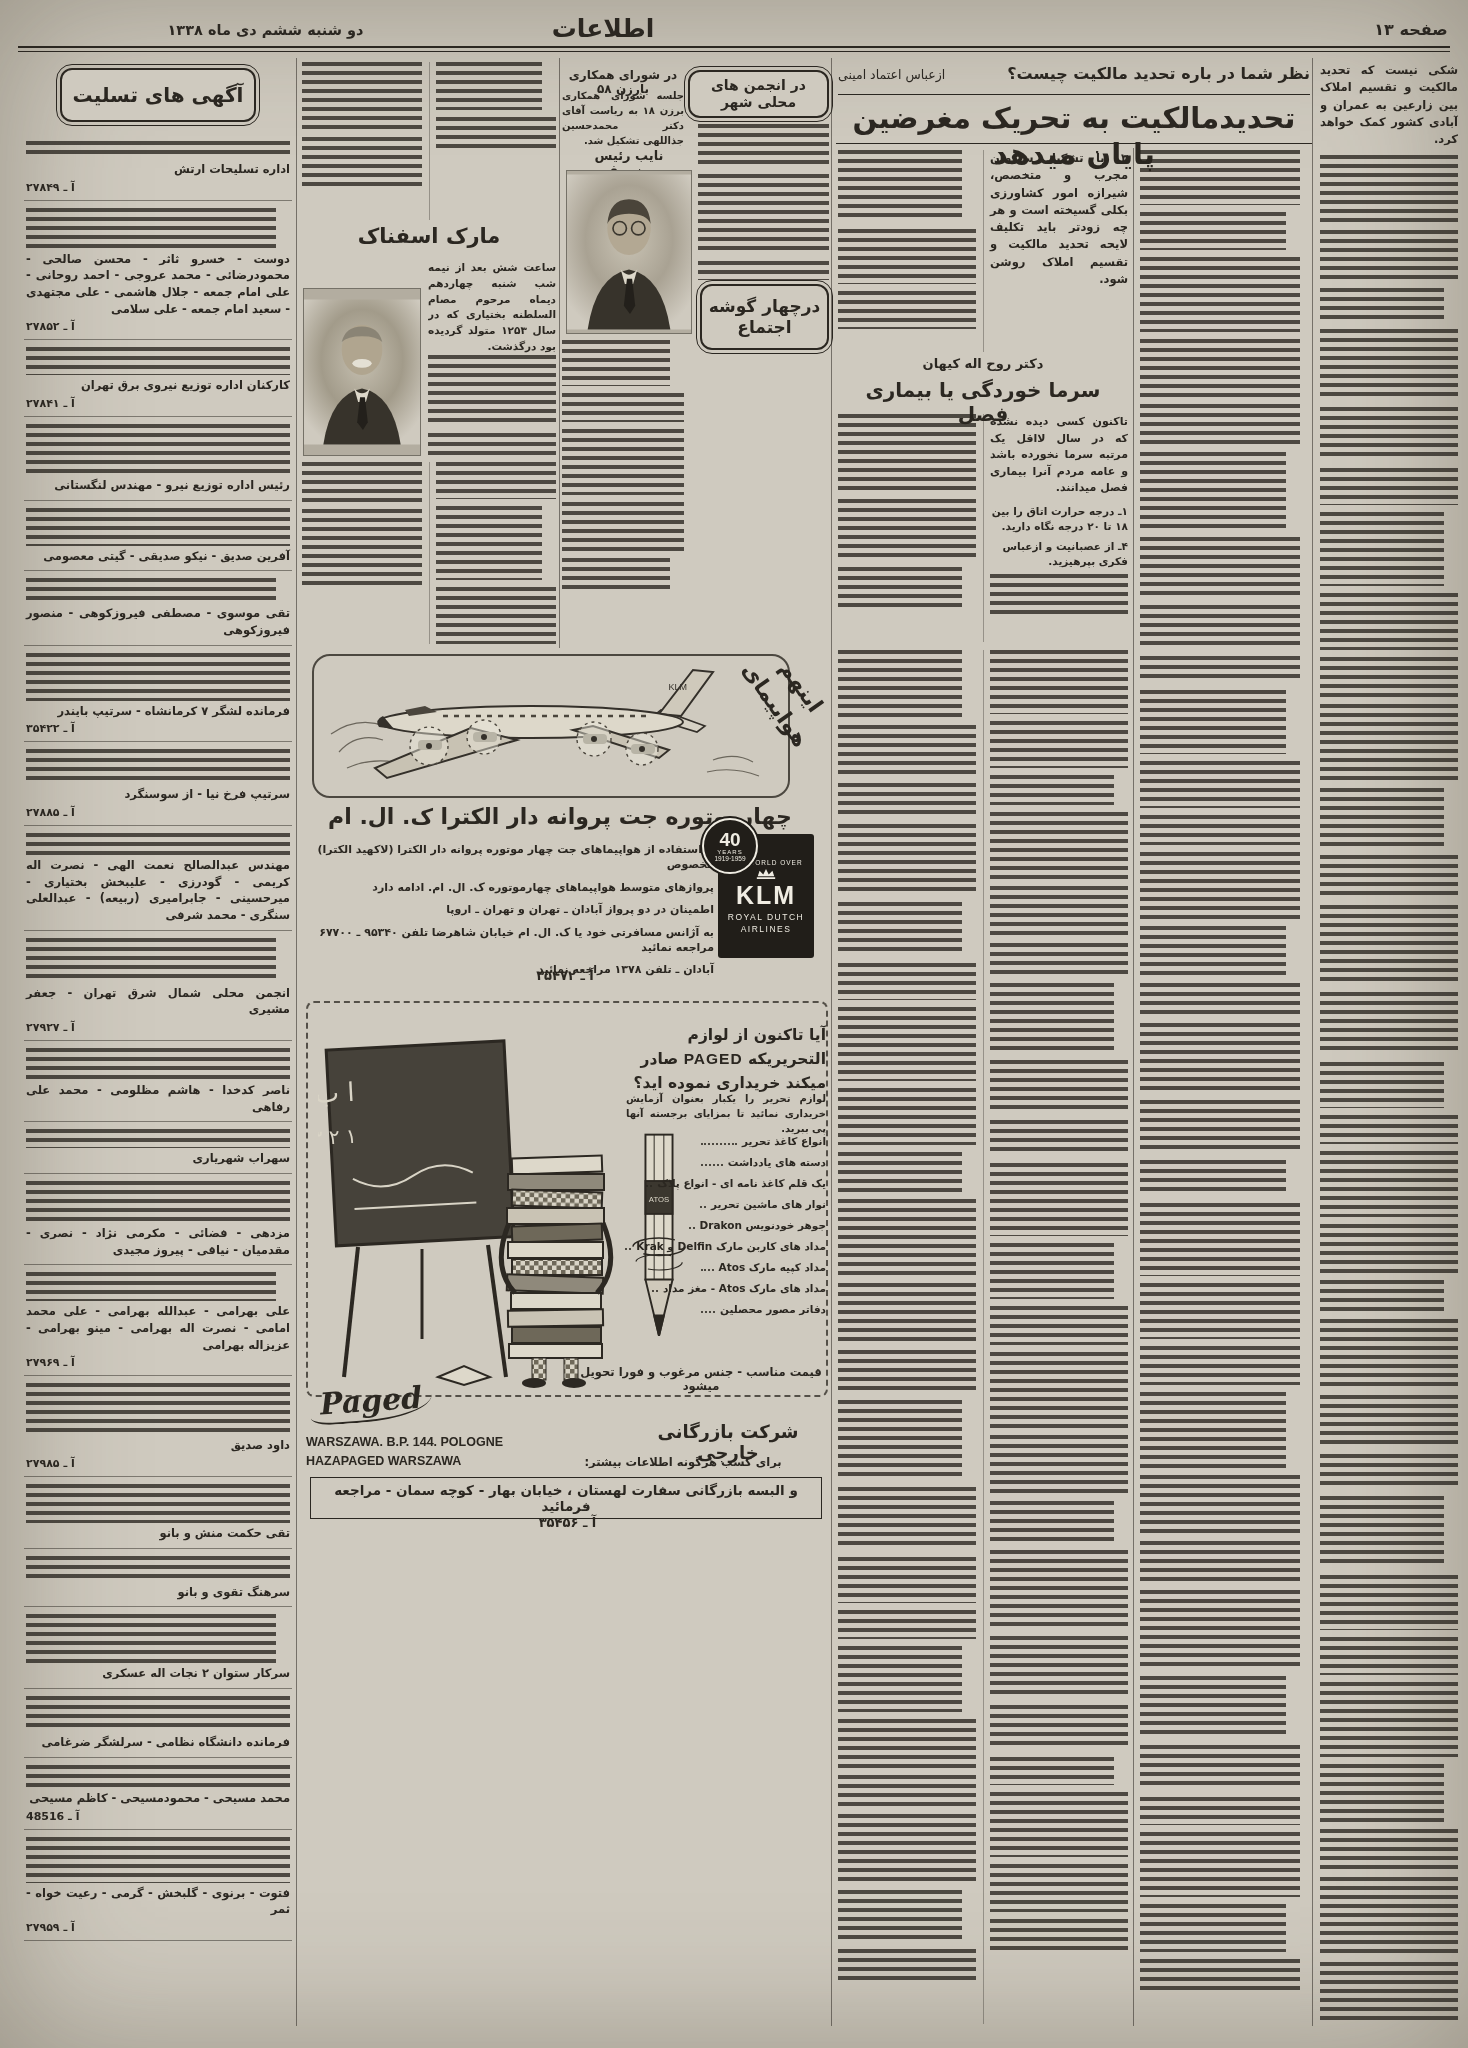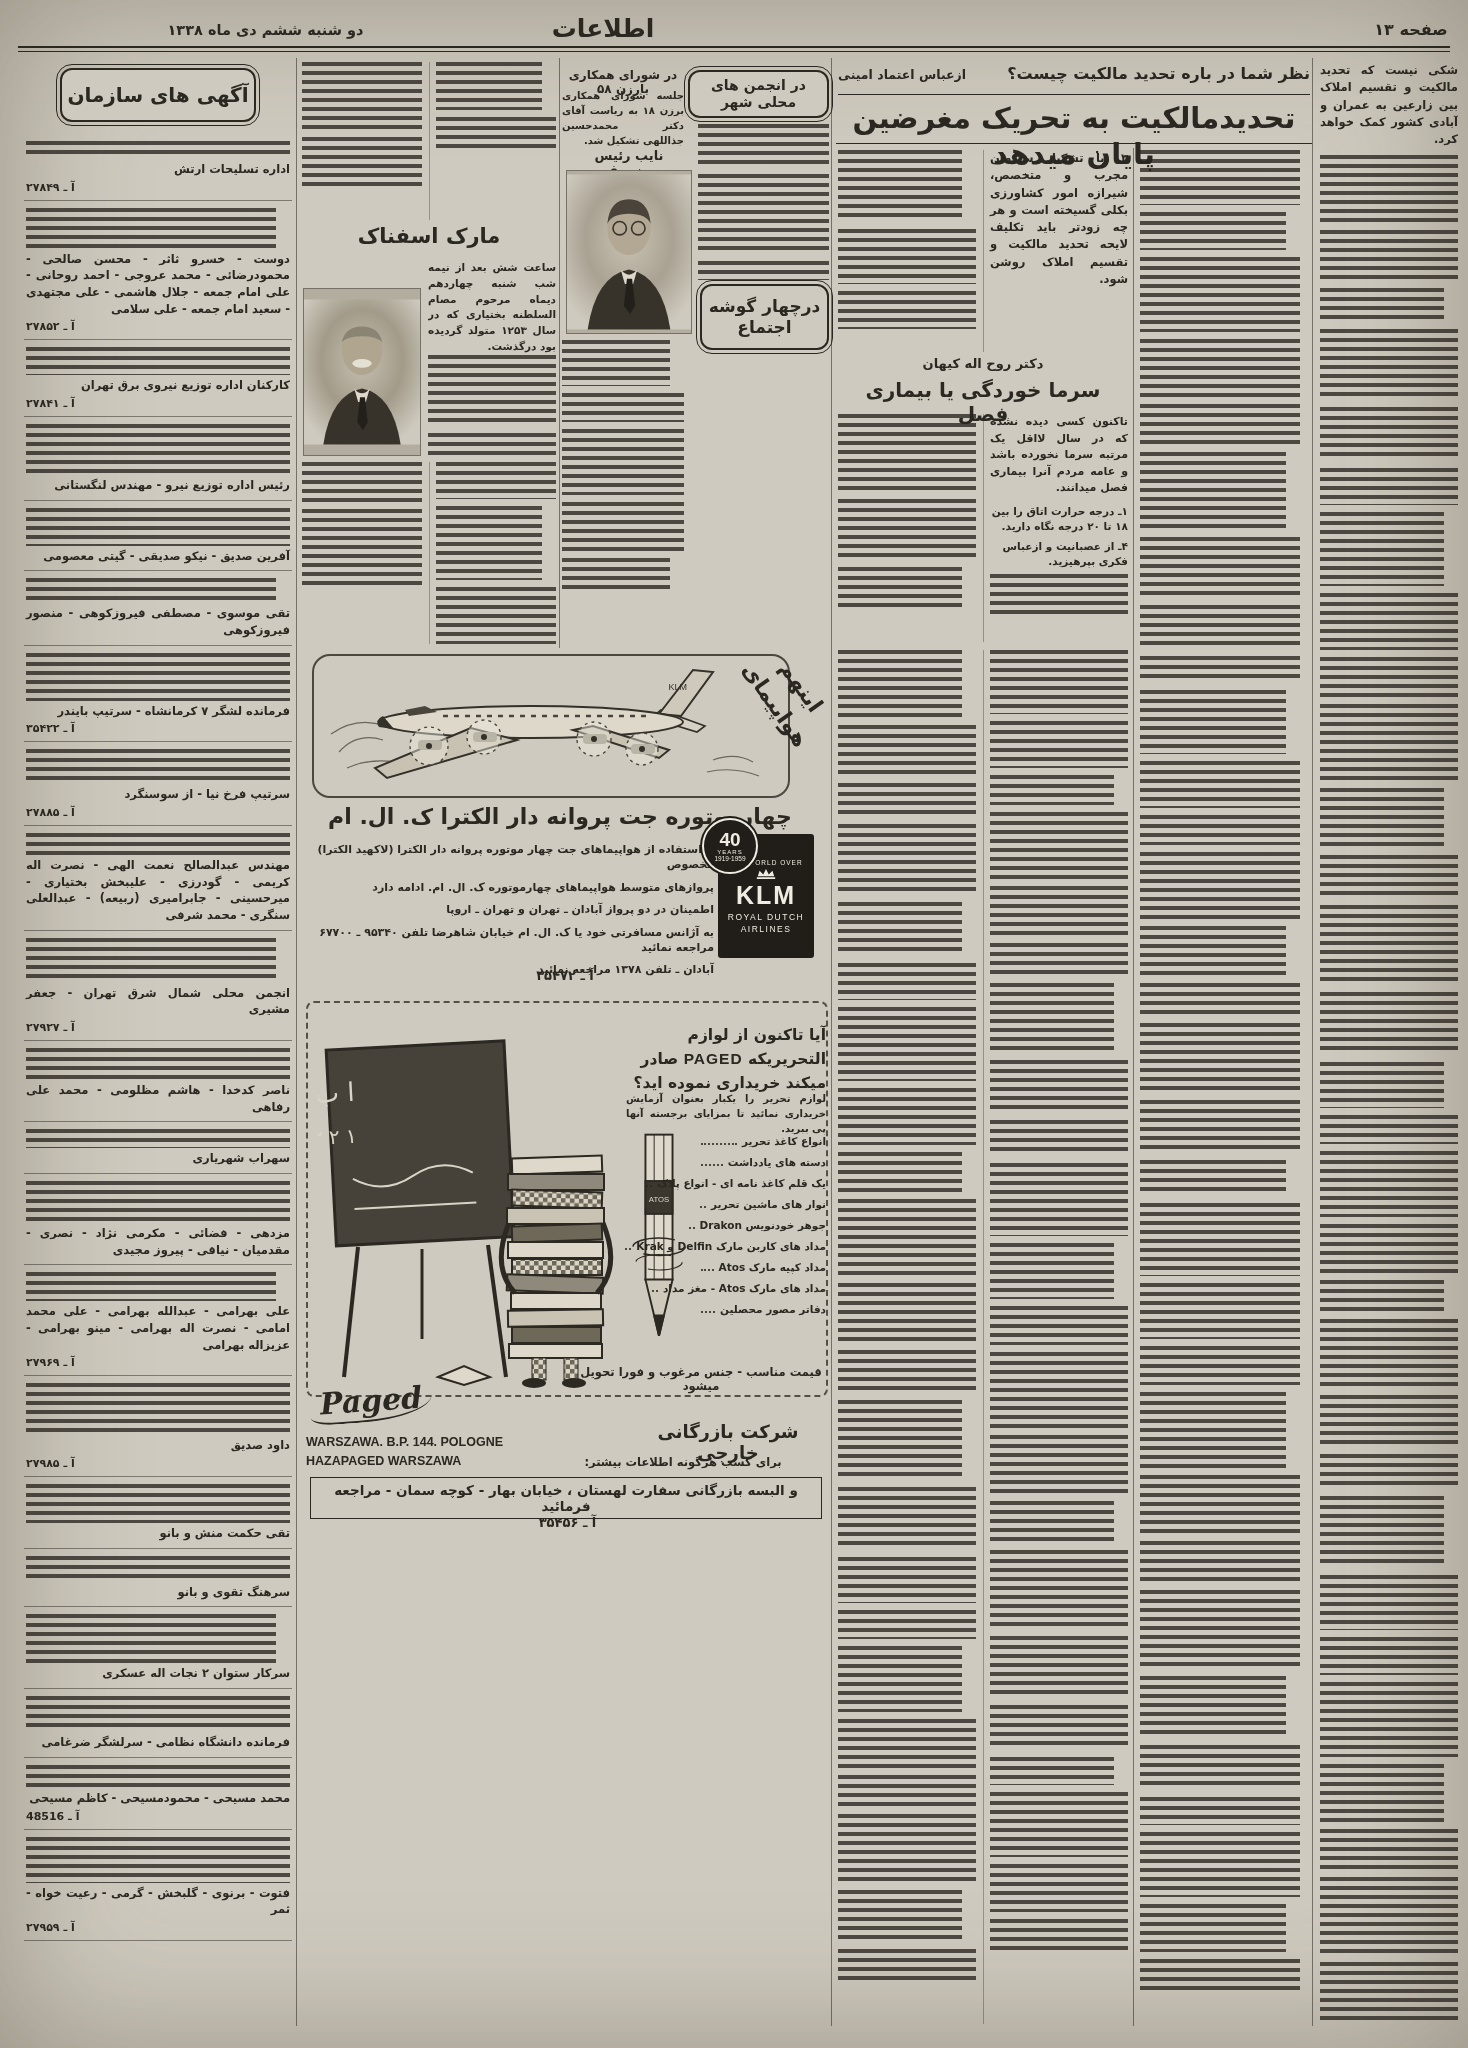--- a/index.html
+++ b/index.html
@@ -47,21 +47,21 @@
   .condolences{ left:24px; top:60px; width:268px; height:1966px; overflow:hidden; }
   .cond-title-box{ width:196px; height:54px; margin:8px auto 12px; font-size:20px; }
   .obit{ padding:7px 2px 6px; border-bottom:1px solid rgba(43,39,33,.5); }
   .obit-names{ font-size:11.5px; font-weight:700; line-height:1.45; text-align:justify; }
   .obit-ref{ font-size:11px; font-weight:700; text-align:left; margin-top:3px; }
   .obit-ref:empty{ display:none; }
 
   
   .kicker{ display:flex; justify-content:space-between; align-items:baseline; }
   .kick-q{ font-size:16px; font-weight:700; }
-  .kick-by{ font-size:12.5px; font-weight:700; }
+  .kick-by{ font-size:12.5px; font-weight:400; }
   .main-headline{ font-size:29px; font-weight:700; text-align:center; line-height:1.25; letter-spacing:-.5px; }
 
   .soc-author{ font-size:13px; font-weight:700; text-align:center; }
   .soc-title{ font-size:20px; font-weight:700; text-align:center; }
   .society-box{ font-size:17px; padding:4px 6px; }
   .councils-box{ font-size:14px; padding:4px 6px; }
   .councils-subhead{ font-size:12px; font-weight:700; text-align:center; }
   .unicef-caption{ font-size:13px; font-weight:700; text-align:center; }
   .loss-title{ font-size:21px; font-weight:700; text-align:center; }
 
@@ -137,21 +137,21 @@
   <div class="hline" style="left:18px;top:51px;width:1432px"></div>
 
   <div class="vline" style="left:296px;top:58px;height:1968px"></div>
   <div class="vline" style="left:559px;top:58px;height:590px"></div>
   <div class="vline" style="left:831px;top:58px;height:1968px"></div>
   <div class="vline" style="left:1133px;top:148px;height:1878px"></div>
   <div class="vline" style="left:1312px;top:58px;height:1968px"></div>
 
   <div class="abs condolences">
     <div class="ornate cond-title-box">
-      <span>آگهی های سازمان</span>
+      <span>آگهی های تسلیت</span>
     </div>
     <div>
 
         <div class="obit">
           <div class="obit-body">
             <div class="fpar" style="height: 18px;"></div>
           </div>
           <div class="obit-names">اداره تسلیحات ارتش</div>
           <div class="obit-ref">آ ـ ۲۷۸۴۹</div>
         </div>

